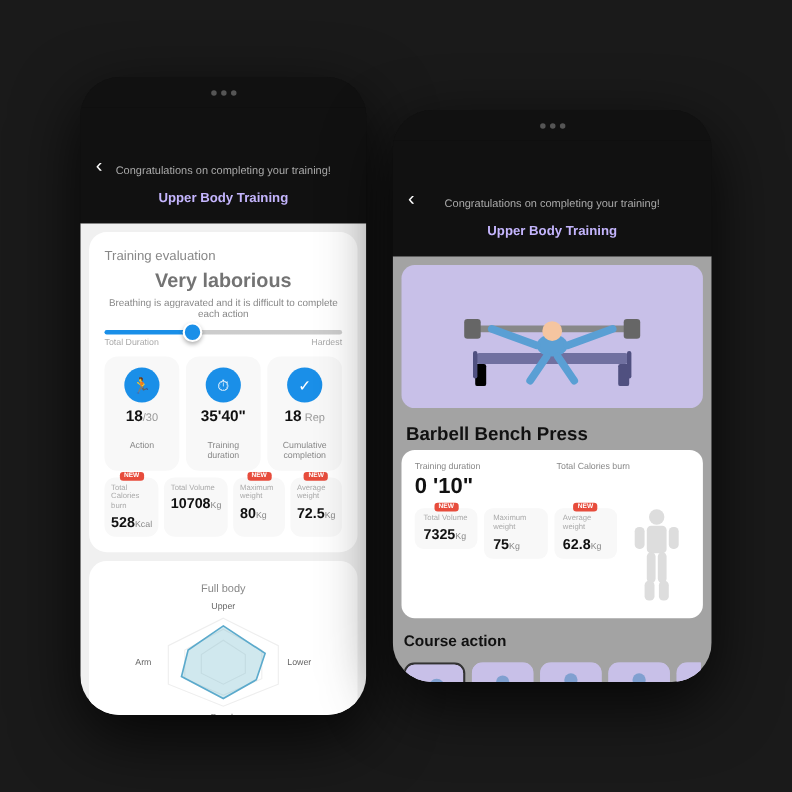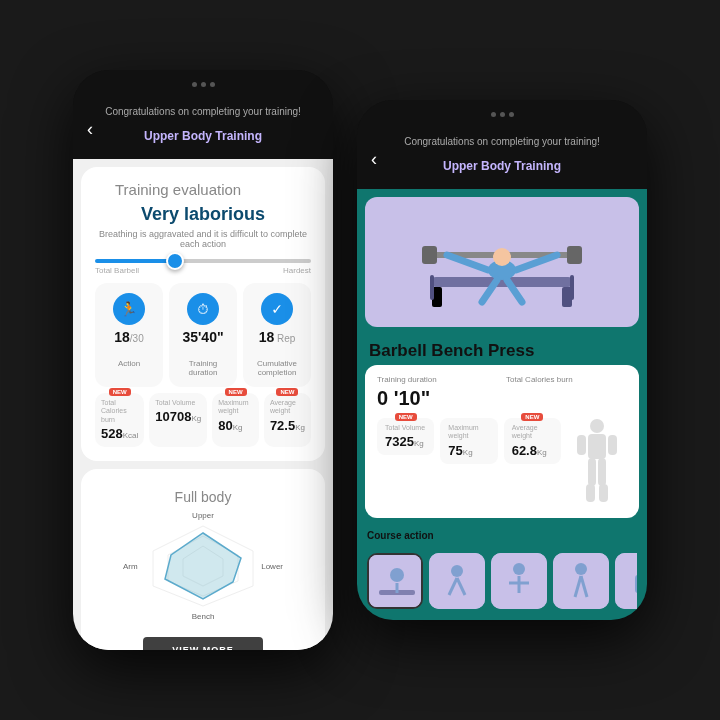--- a/index.html
+++ b/index.html
@@ -75,20 +75,21 @@
       transform: translateY(-50%);
       color: #fff;
       font-size: 18px;
       cursor: pointer;
     }
 
     .header-subtitle {
       color: #aaa;
       font-size: 10px;
       margin-bottom: 3px;
+      margin-top: 44px;
     }
 
     .header-title {
       color: #c4b5fd;
       font-size: 12px;
       font-weight: 700;
       margin-top: 12px;
     }
 
     
@@ -102,31 +103,30 @@
     
     .card {
       background: #fff;
       border-radius: 16px;
       margin: 8px;
       padding: 14px;
     }
 
     
     .eval-label {
-      font-size: 15px;
+      font-size: 12px;
       color: #888;
       margin-bottom: 6px;
-      margin-left: 20px;
     }
 
     .eval-title {
       font-size: 18px;
       font-weight: 700;
       text-align: center;
-      color: #0c4a6e;
+      color: #737373;
       margin-bottom: 4px;
     }
 
     .eval-desc {
       font-size: 9px;
       color: #888;
       text-align: center;
       margin-bottom: 10px;
     }
 
@@ -243,21 +243,21 @@
       color: #888;
     }
 
     
     .radar-section {
       text-align: center;
       padding: 6px 0;
     }
 
     .radar-title {
-      font-size: 14px;
+      font-size: 10px;
       color: #888;
       margin-bottom: 6px;
     }
 
     .radar-label {
       position: absolute;
       font-size: 8px;
       color: #666;
     }
 
@@ -350,21 +350,21 @@
       display: flex;
       align-items: center;
       justify-content: center;
     }
 
     .course-section {
       padding: 6px 10px 4px;
     }
 
     .course-title {
-      font-size: 10px;
+      font-size: 14px;
       font-weight: 700;
       color: #111;
       margin-bottom: 12px;
     }
 
     .course-thumbnails {
       display: flex;
       gap: 6px;
       overflow: hidden;
     }
@@ -423,21 +423,21 @@
       <div class="card">
         <div class="eval-label">Training evaluation</div>
         <div class="eval-title">Very laborious</div>
         <div class="eval-desc">Breathing is aggravated and it is difficult to complete each action</div>
 
         <div class="slider-container">
           <div class="slider-track">
             <div class="slider-thumb"></div>
           </div>
           <div class="slider-labels">
-            <span>Total Barbell</span>
+            <span>Total Duration</span>
             <span>Hardest</span>
           </div>
         </div>
 
         <div class="stats-row">
           <div class="stat-item">
             <div class="blue-circle-icon">🏃</div>
             <div class="stat-value">18<span>/30</span></div>
             <div class="stat-label">Action</div>
           </div>
@@ -511,21 +511,21 @@
         <div class="dot"></div>
       </div>
     </div>
 
     <div class="phone-header">
       <span class="back-btn">‹</span>
       <div class="header-subtitle">Congratulations on completing your training!</div>
       <div class="header-title">Upper Body Training</div>
     </div>
 
-    <div class="phone-content" style="background:#0f766e;">
+    <div class="phone-content" style="background:#a3a3a3;">
 
       <div class="exercise-image">
         <svg width="200" height="120" viewBox="0 0 200 120">
 
           <rect x="30" y="75" width="140" height="10" rx="4" fill="#7070a0"></rect>
           <rect x="30" y="85" width="10" height="20" rx="2" fill="#5050808"></rect>
           <rect x="160" y="85" width="10" height="20" rx="2" fill="#505080"></rect>
           <rect x="28" y="73" width="4" height="25" rx="2" fill="#505080"></rect>
           <rect x="168" y="73" width="4" height="25" rx="2" fill="#505080"></rect>
 

